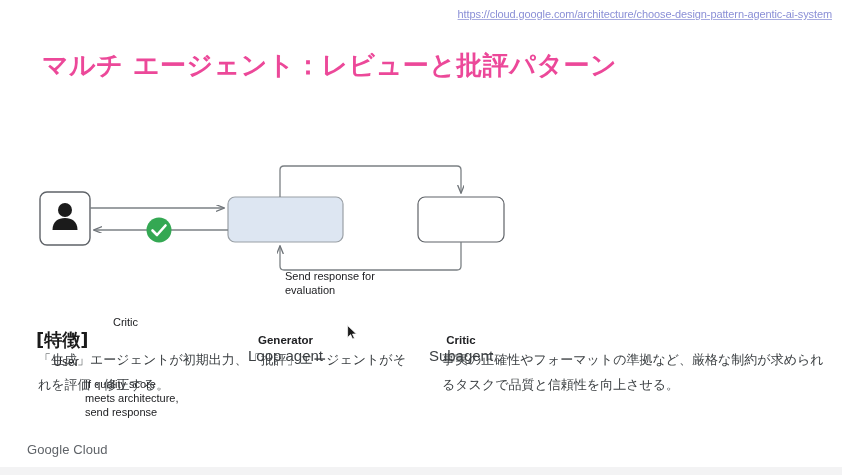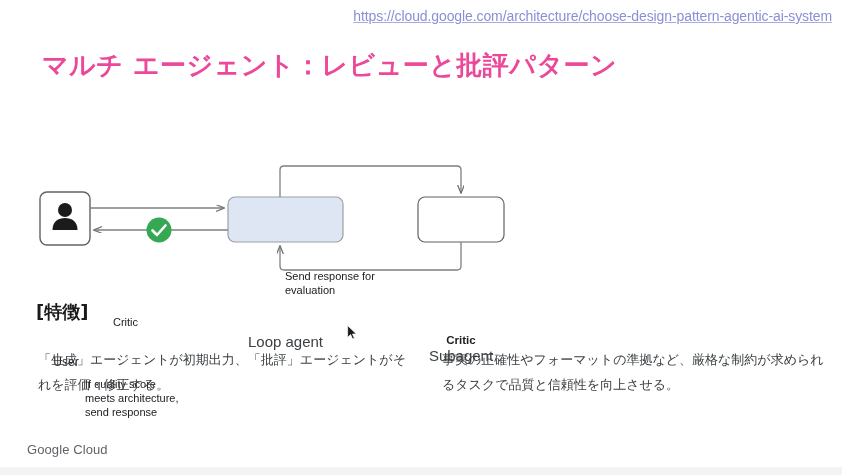--- a/index.html
+++ b/index.html
@@ -15,21 +15,21 @@
     overflow: hidden;
     font-family: "Liberation Sans", "DejaVu Sans", sans-serif;
     color: #202124;
   }
 
   
   #source-url {
     position: absolute;
     top: 8px;
     right: 10px;
-    font-size: 14px;
+    font-size: 11px;
     letter-spacing: -0.1px;
     color: #8a8fd6;
     text-decoration: underline;
     text-decoration-color: #a7abe0;
     white-space: nowrap;
     font-family: "Liberation Sans", "DejaVu Sans", sans-serif;
   }
 
   
   #page-title {
@@ -100,20 +100,21 @@
   #label-send-score    { left: 285px; top: 263px; width: 175px; }
 
   
   .col-heading {
     position: absolute;
     font-size: 18px;
     font-weight: 700;
     color: #1b1b1b;
     font-family: "DejaVu Sans", "Liberation Sans", sans-serif;
     white-space: nowrap;
+    margin-top: 28px;
   }
   .col-body {
     position: absolute;
     font-size: 13px;
     line-height: 1.95;
     color: #3c4043;
     font-family: "DejaVu Sans", "Liberation Sans", sans-serif;
   }
   #features-heading { left: 36px;  top: 300px; }
   #features-body    { left: 38px;  top: 347px; width: 378px; }
@@ -186,20 +187,21 @@
       </g>
 
       <path d="M280,67 L280,40 Q280,36 284,36 L457,36 Q461,36 461,40 L461,63" fill="none" stroke="#7b8084" stroke-width="1.3" marker-end="url(#arrowhead)"></path>
 
       <path d="M461,112 L461,136 Q461,140 457,140 L284,140 Q280,140 280,136 L280,116" fill="none" stroke="#7b8084" stroke-width="1.3" marker-end="url(#arrowhead)"></path>
     </svg>
 
     <div class="dg-box-label" id="user-box-label">User</div>
 
     <div class="dg-box-label" id="generator-label">
+      <span class="dg-strong">Generator</span>
       <span class="dg-sub">Loop agent</span>
     </div>
 
     <div class="dg-box-label" id="critic-label">
       <span class="dg-strong">Critic</span>
       <span class="dg-sub">Subagent</span>
     </div>
 
     <div class="dg-edge-label" id="label-prompt">Critic</div>
     <div class="dg-edge-label" id="label-quality-ok">If quality score

